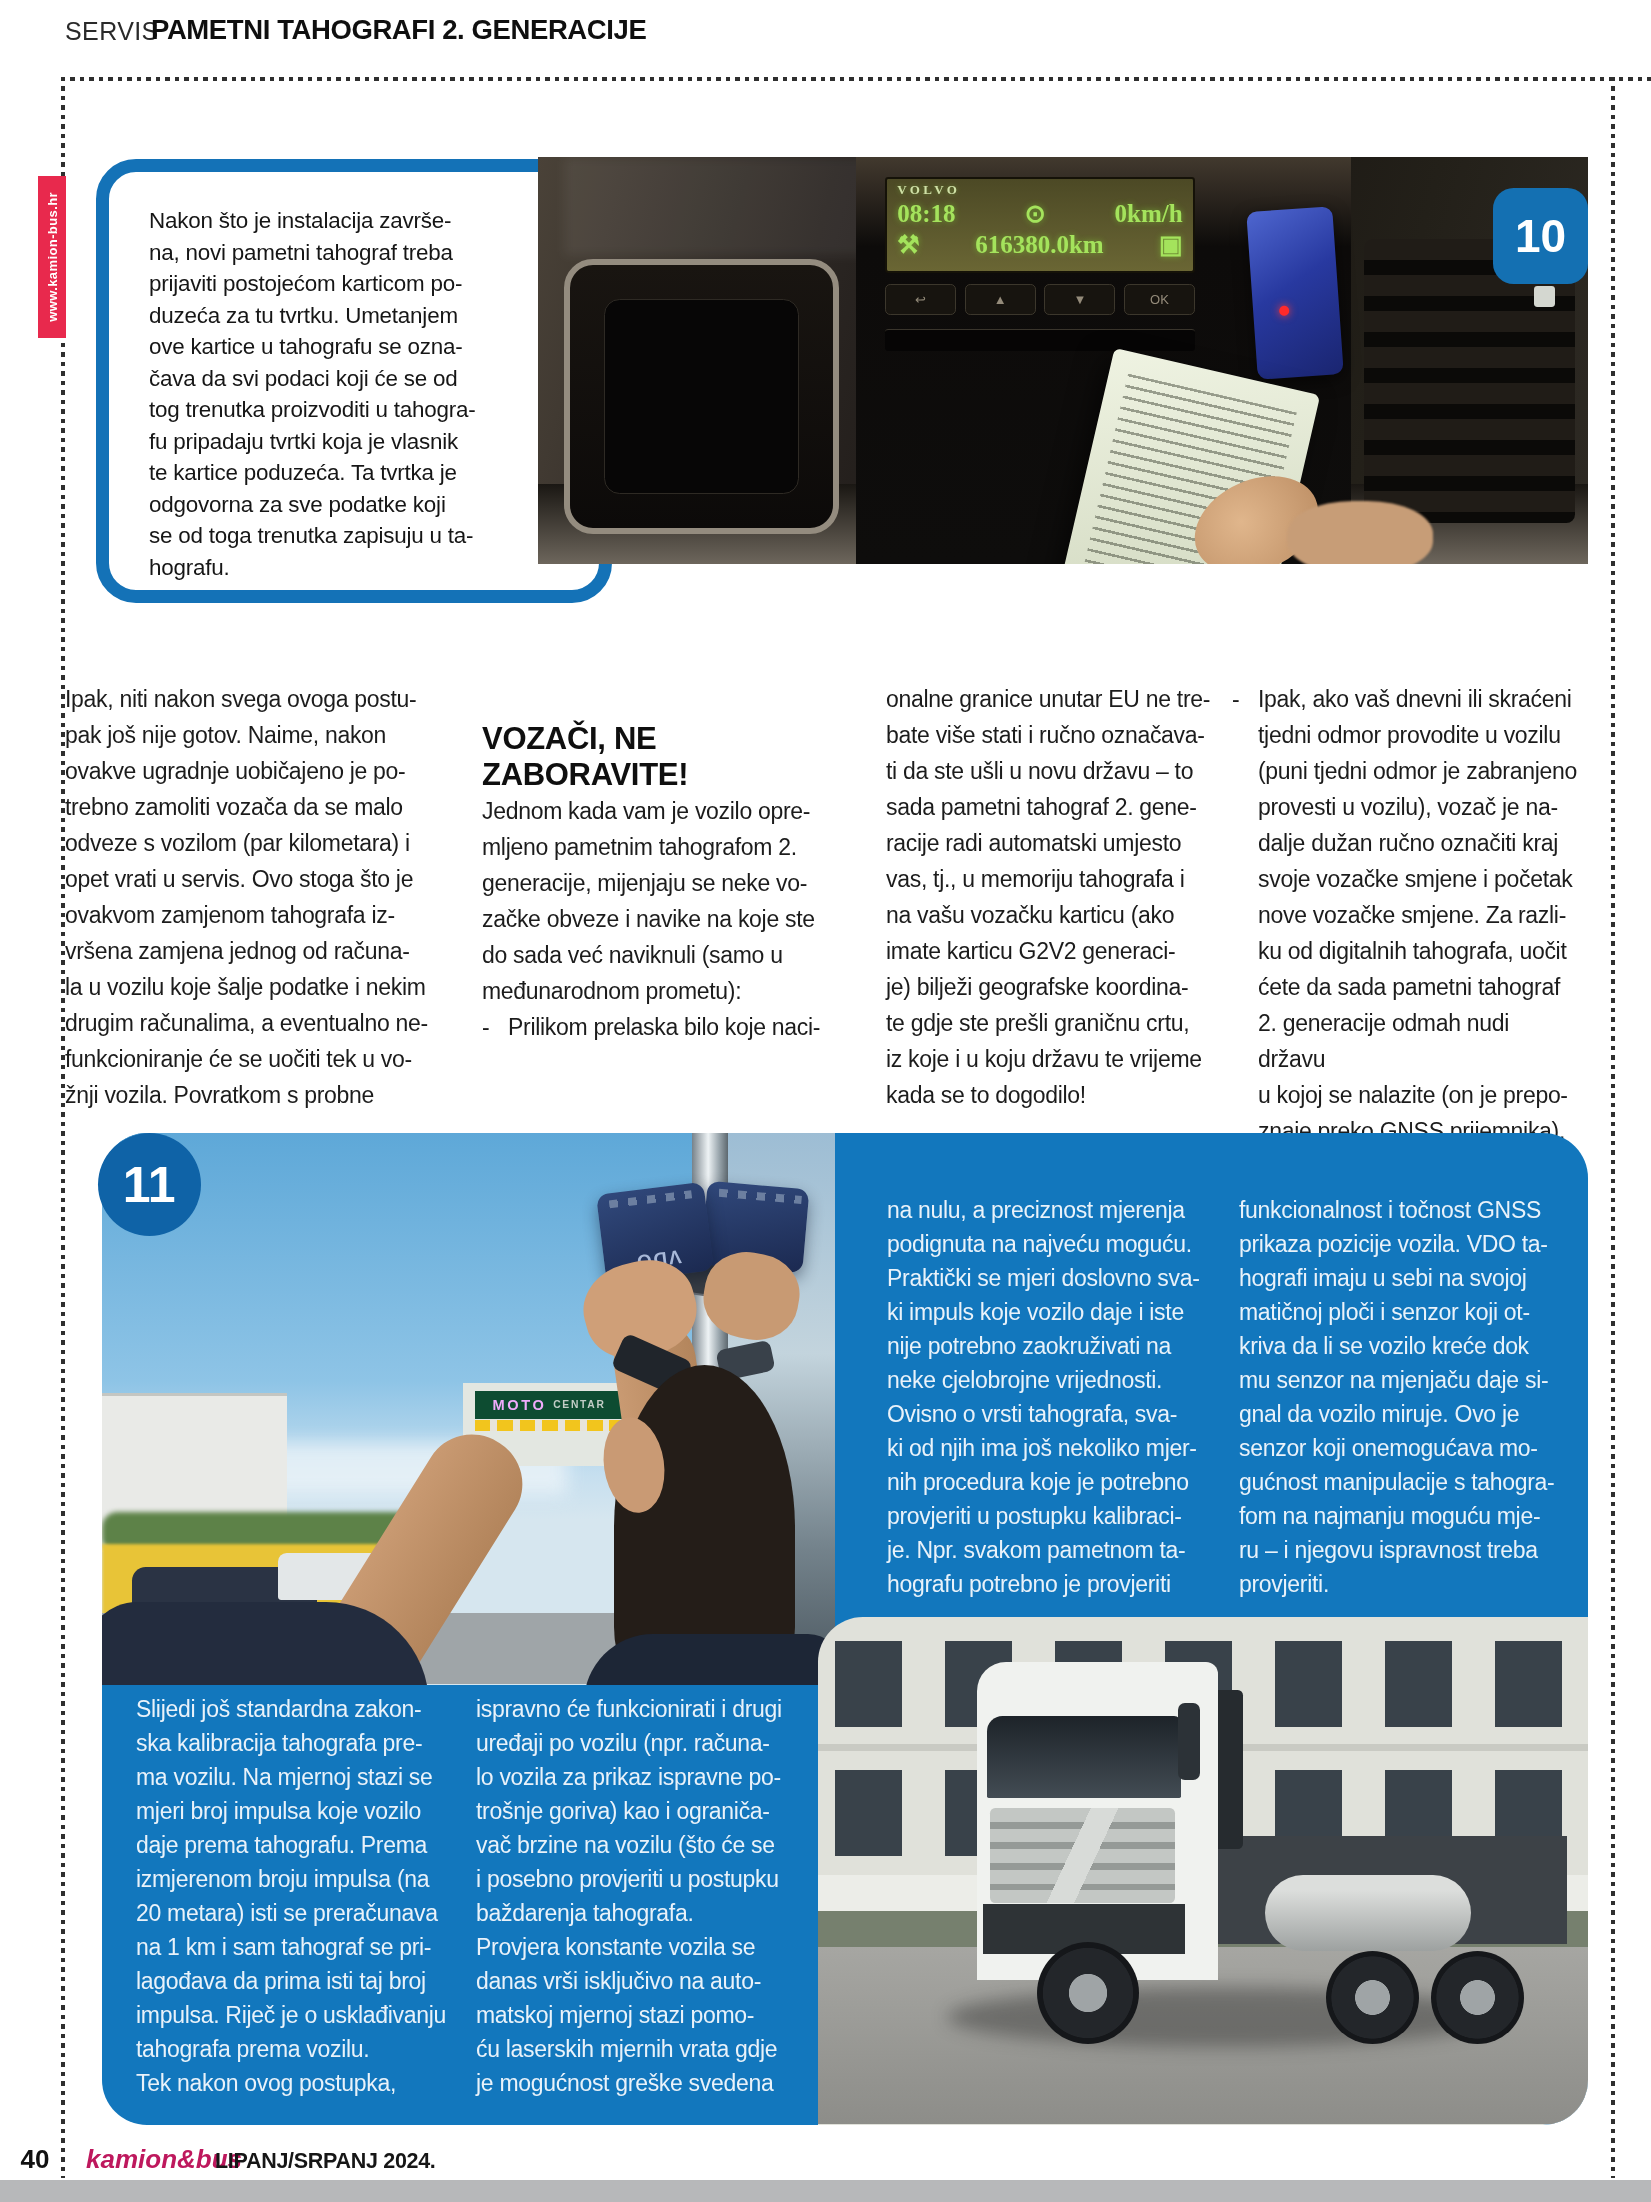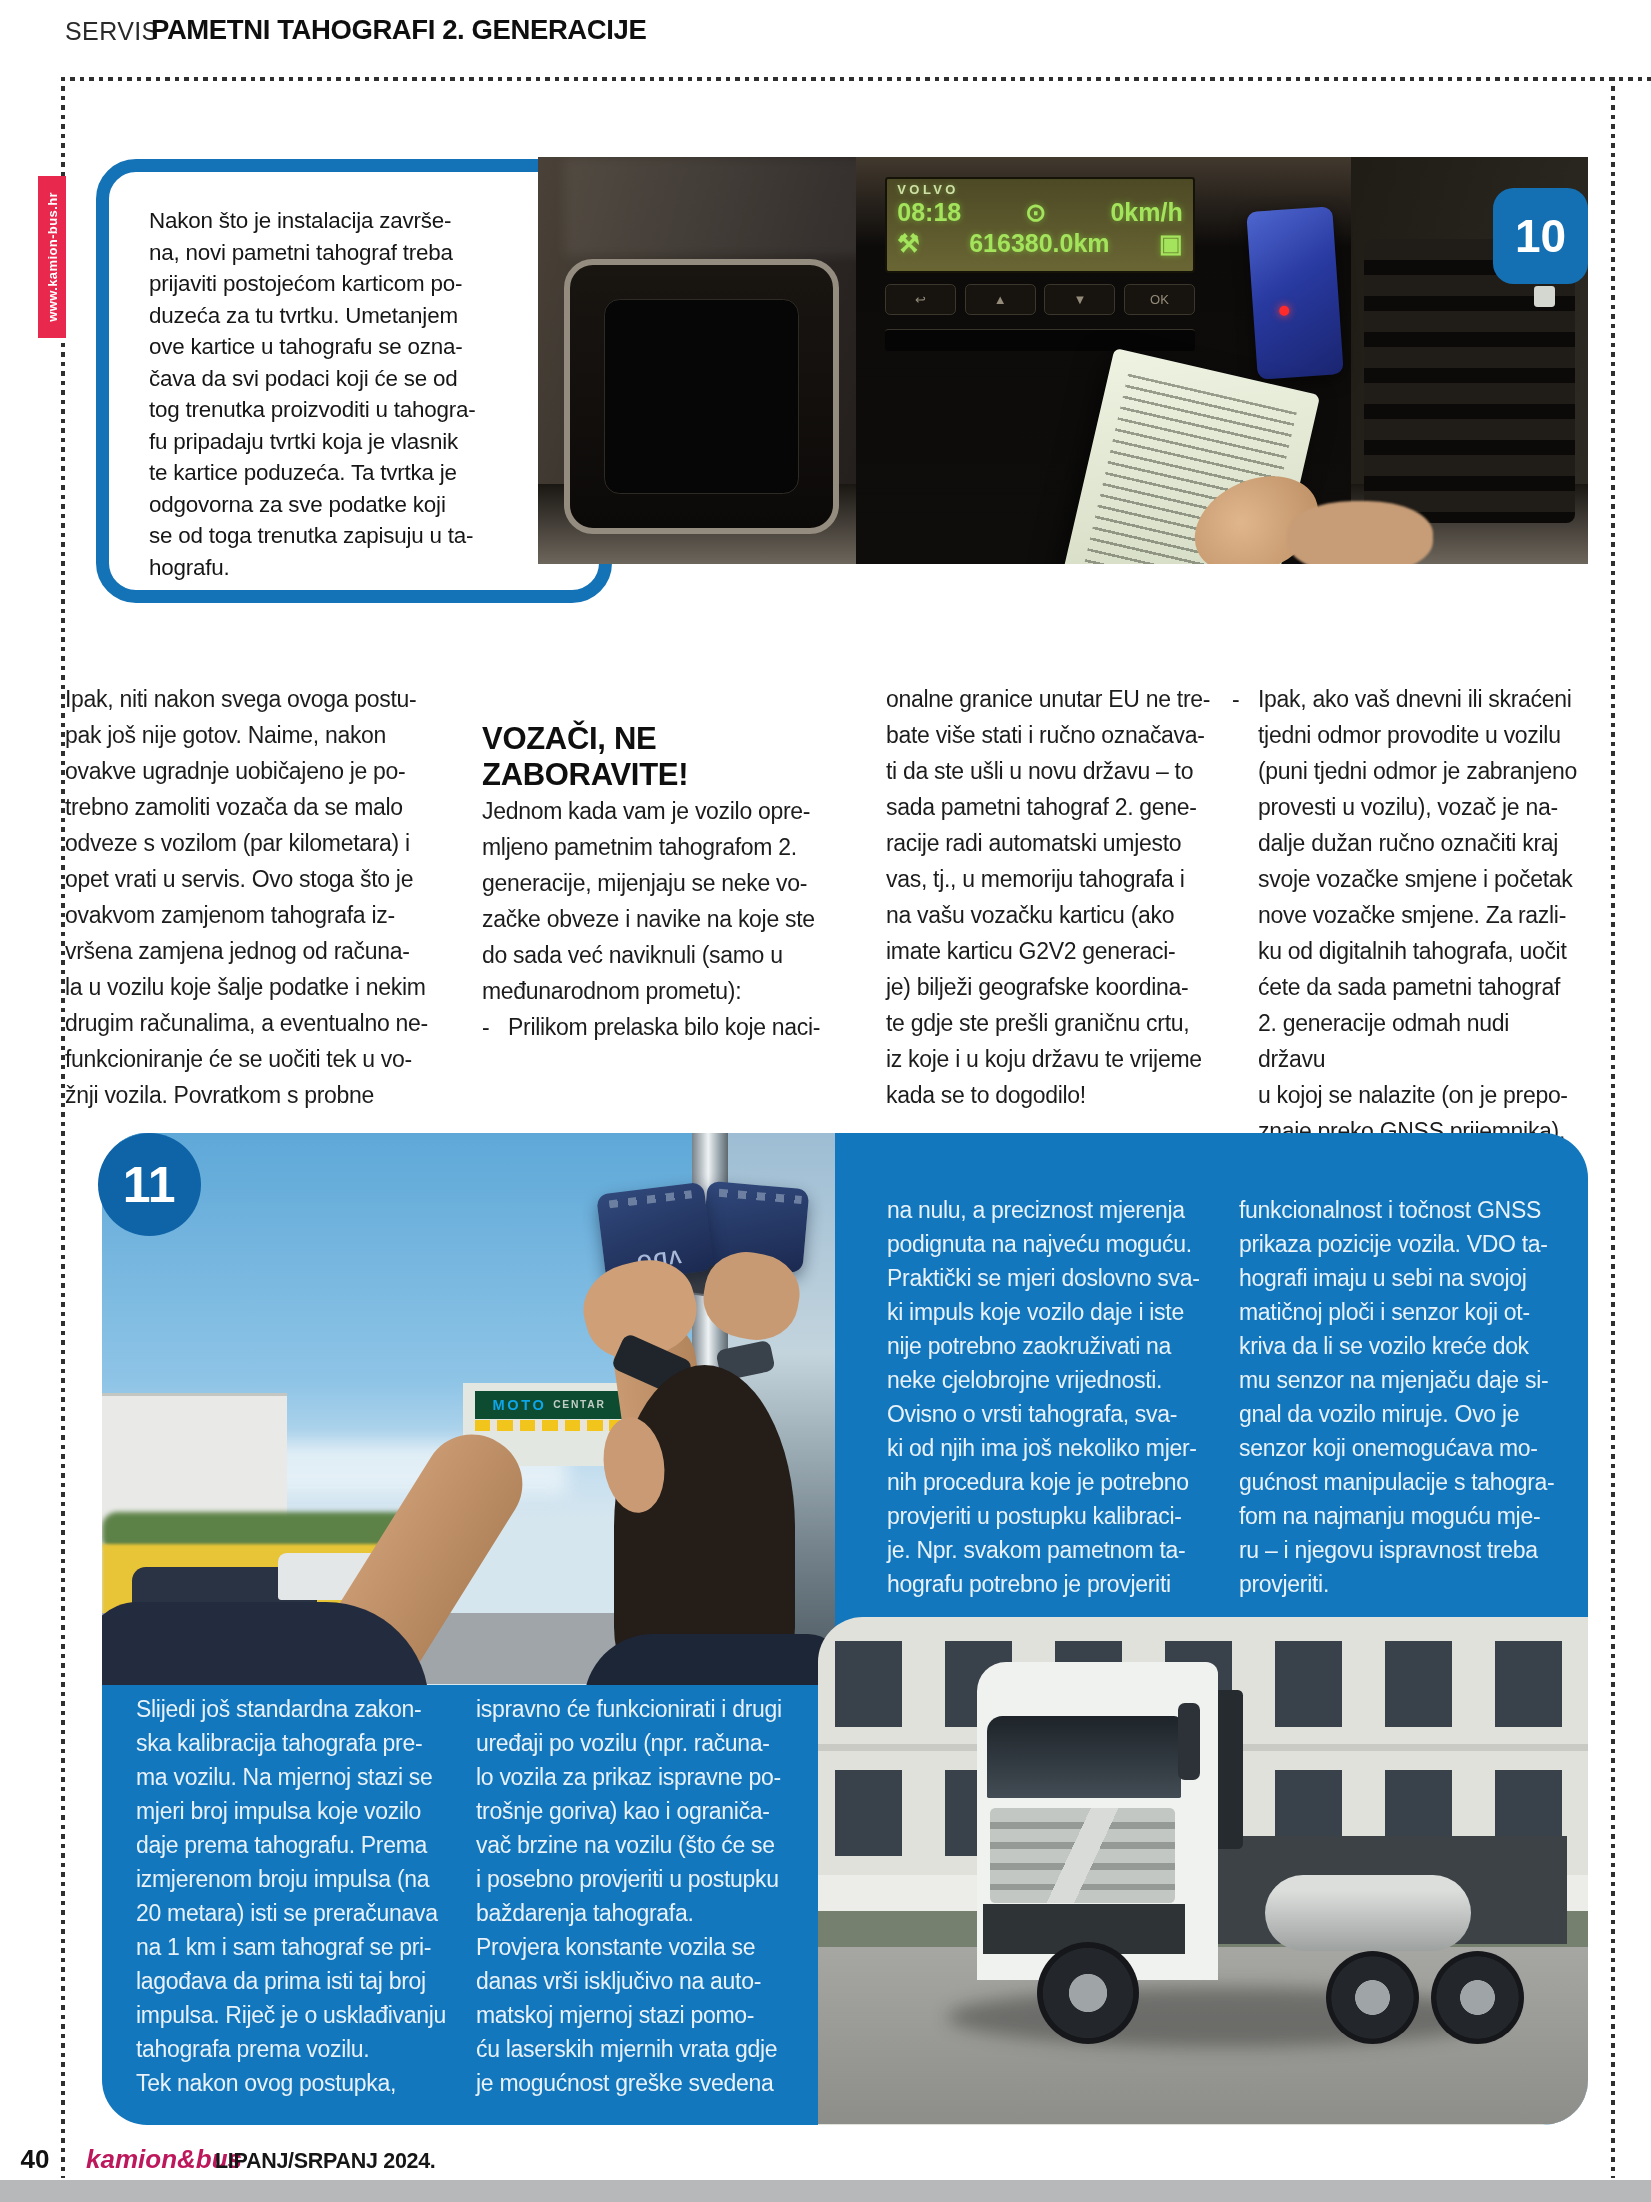--- a/index.html
+++ b/index.html
@@ -40,21 +40,21 @@
   .photo1{position:absolute;left:538px;top:157px;width:1050px;height:407px;z-index:2;overflow:hidden;
     background:linear-gradient(105deg,#4a4238 0%,#2b2623 26%,#181411 52%,#232019 78%,#2e2a24 100%);}
   .p1-glare{position:absolute;left:26px;top:0;width:370px;height:99px;background:rgba(255,255,255,.06);filter:blur(5.2px);}
   .p1-bottom{position:absolute;left:0;top:327px;width:1050px;height:80px;background:linear-gradient(180deg,#1a1713,#6d665c);}
   .din-slot{position:absolute;left:26px;top:102px;width:275px;height:275px;border:6px solid #948c7f;border-radius:29px;
     background:linear-gradient(180deg,#191511,#0c0a09);}
   .din-inner{position:absolute;left:34px;top:34px;right:34px;bottom:34px;border-radius:15.5px;background:#070606;border:1.7px solid #2e2a24;}
   .bezel{position:absolute;left:318px;top:0;width:495px;height:407px;background:linear-gradient(180deg,#42392e 0%,#0d0b0a 22%,#0e0d0c 100%);}
   .lcd{position:absolute;left:347px;top:20px;width:310px;height:96px;border:2.6px solid #151208;border-radius:3.4px;
     background:linear-gradient(180deg,#4c4925,#6a6634);padding:2.6px 10.3px;color:#a4e35c;
-    font-family:Liberation Sans, sans-serif;}
+    font-family:Liberation Serif, serif;}
   .lcd-brand{font-size:13px;font-weight:700;letter-spacing:3.4px;color:#cfe0a6;text-shadow:0 0 5.2px rgba(160,255,90,.35);}
   .lcd-row{display:flex;justify-content:space-between;align-items:center;font-size:25px;font-weight:700;line-height:1.25;
     text-shadow:0 0 6.9px rgba(140,255,60,.45);}
   .btn-row{position:absolute;left:347px;top:127px;width:310px;display:flex;gap:8.6px;}
   .tbtn{flex:1;height:31px;background:#17140f;border:0.9px solid #3c372c;border-radius:5.2px;color:#948b7a;
     font-size:13px;display:flex;align-items:center;justify-content:center;}
   .tacho-slot{position:absolute;left:347px;top:172px;width:310px;height:22.4px;background:#060505;border-radius:3.4px;border-top:0.9px solid #3a352c;}
   .reader{position:absolute;left:714px;top:52px;width:86px;height:168px;border-radius:10.3px;transform:rotate(-4deg);
     background:linear-gradient(150deg,#4e66cf 0%,#2839a0 45%,#1a2570 100%);box-shadow:0 5.2px 15.5px rgba(0,0,0,.5);}
   .led{position:absolute;left:26px;top:96px;width:10.3px;height:10.3px;border-radius:50%;background:#ff2a2a;box-shadow:0 0 8.6px #ff3b3b;}
@@ -94,21 +94,21 @@
   .wD{left:374px;top:559px;width:348px;}
 
   
   .photo-man{position:absolute;left:0;top:0;width:733px;height:552px;border-radius:45px 0 0 0;overflow:hidden;
     background:linear-gradient(180deg,#5ea8d8 0%,#8ec4e6 45%,#c6dfef 62%,#d6e6ef 70%);}
   .cloud{position:absolute;left:0;top:310px;width:465px;height:52px;background:#eef5f9;opacity:.75;filter:blur(8.6px);}
   .bld-left{position:absolute;left:0;top:260px;width:185px;height:159px;background:#e9eae7;border-top:3.4px solid #c4c6c2;}
   .trees{position:absolute;left:0;top:379px;width:370px;height:41px;background:#5d8248;border-radius:15.5px;filter:blur(2.6px);}
   .moto-bld{position:absolute;left:361px;top:250px;width:185px;height:83px;background:#e3e7e1;}
   .moto-sign{position:absolute;left:373px;top:258px;width:148px;height:27.5px;background:#0d4c31;display:flex;align-items:center;justify-content:center;gap:6.9px;}
-  .moto-sign .m1{color:#0ea5e9;font-weight:800;font-size:14.6px;letter-spacing:2.6px;}
+  .moto-sign .m1{color:#f0abfc;font-weight:800;font-size:14.6px;letter-spacing:2.6px;}
   .moto-sign .m2{color:#c2cdc6;font-weight:600;font-size:10.3px;letter-spacing:1.7px;}
   .moto-strip{position:absolute;left:373px;top:287px;width:148px;height:11.2px;
     background:repeating-linear-gradient(90deg,#f2c51d 0 15.5px,#e8e4da 15.5px 22.4px);}
   .field{position:absolute;left:0;top:411px;width:293px;height:83px;background:#e8c437;filter:blur(1.7px);}
   .lot{position:absolute;left:0;top:480px;width:733px;height:71px;background:#9fa5a8;}
   .car-dark{position:absolute;left:30px;top:434px;width:185px;height:71px;background:#2a3344;border-radius:13.8px 33px 6.9px 6.9px;}
   .car-white{position:absolute;left:176px;top:420px;width:129px;height:47px;background:#e3e7e8;border-radius:8.6px 20.6px 3.4px 3.4px;}
   .glass{position:absolute;left:625px;top:0;width:108px;height:552px;
     background:linear-gradient(180deg,#9dbdd4 0%,#c3d4dd 40%,#74838c 75%,#4a565e 100%);}
   .pillar{position:absolute;left:590px;top:0;width:36px;height:552px;

